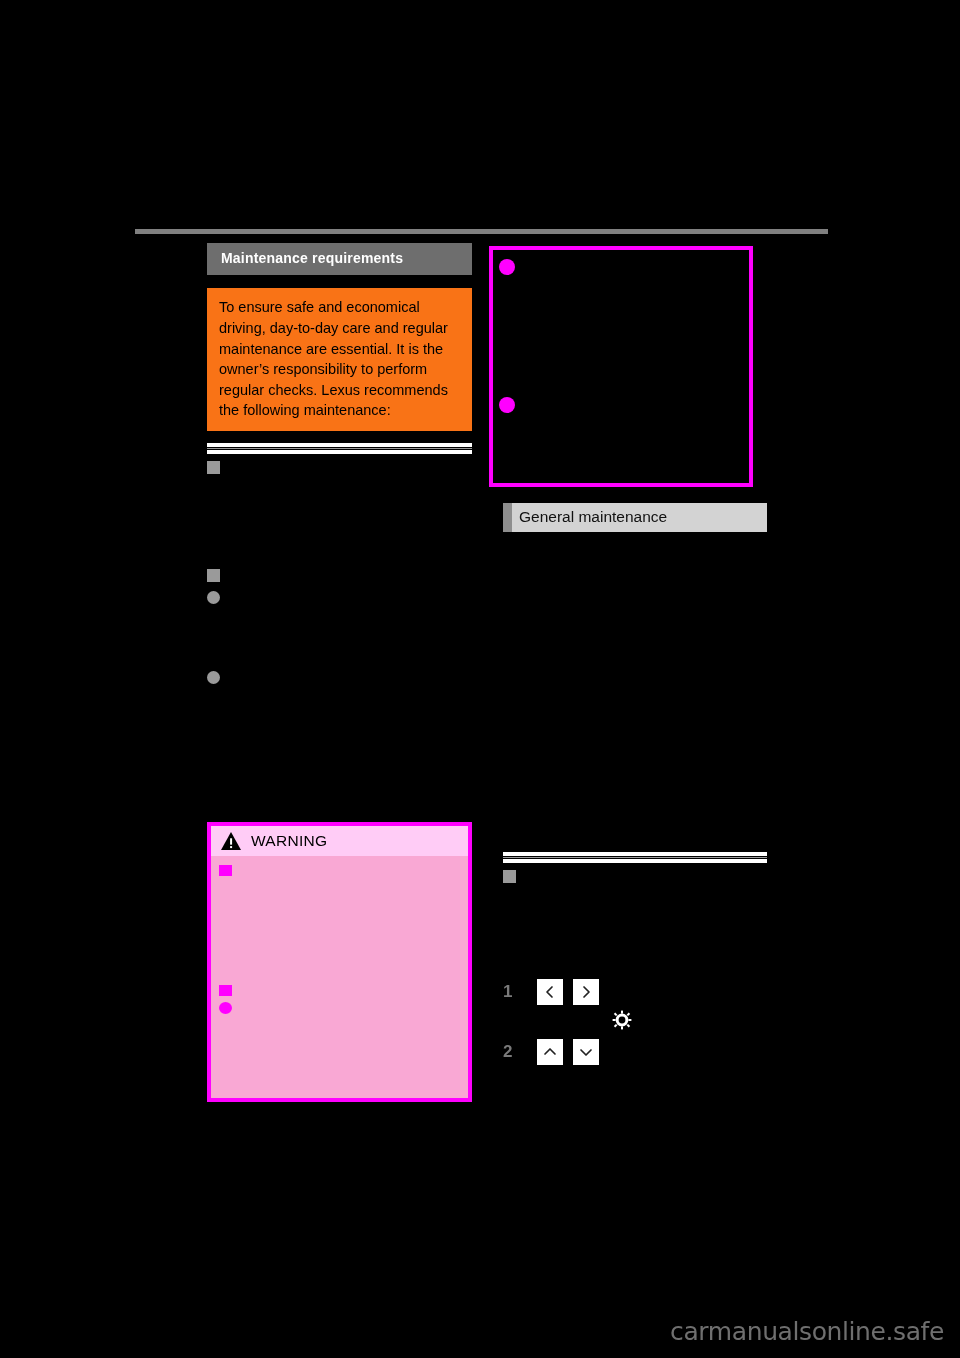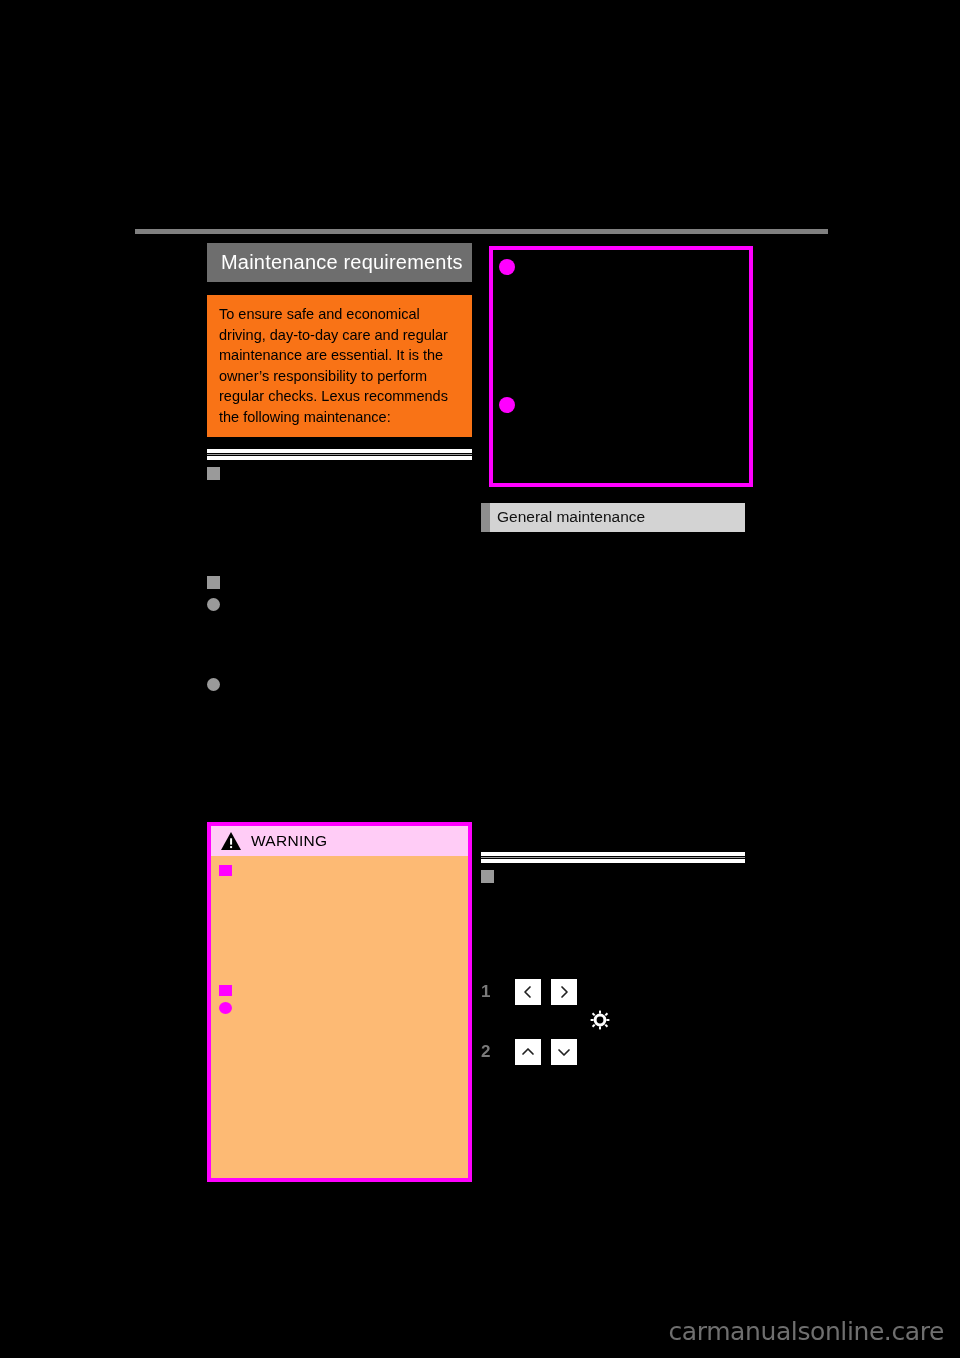--- a/index.html
+++ b/index.html
@@ -33,31 +33,31 @@
   }
 
   .col-left {
     position: absolute;
     left: 207px;
     top: 243px;
     width: 265px;
   }
   .col-right {
     position: absolute;
-    left: 481px;
+    left: 503px;
     top: 243px;
     width: 264px;
   }
 
   
   .title-bar {
     background: #6e6e6e;
     color: #ffffff;
-    font-weight: normal;
-    font-size: 20px;
+    font-weight: bold;
+    font-size: 14px;
     letter-spacing: 0.2px;
     padding: 8px 0 9px 14px;
     line-height: 1.1;
     box-sizing: border-box;
     width: 100%;
   }
 
   
   .intro-box {
     background: #f97316;
@@ -134,24 +134,24 @@
   .spacer-md { height: 58px; }
   .spacer-lg { height: 86px; }
   .spacer-xl { height: 100px; }
 
   
   .warning-box {
     position: absolute;
     left: 207px;
     top: 822px;
     width: 265px;
-    height: 360px;
+    height: 280px;
     border: 4px solid #ff00ff;
     box-sizing: border-box;
-    background: #fdba74;
+    background: #f9a8d4;
   }
   .warning-head {
     background: #ffccf6;
     display: flex;
     align-items: center;
     gap: 9px;
     padding: 4px 0 4px 9px;
     height: 30px;
     box-sizing: border-box;
   }
@@ -431,15 +431,15 @@
       </span>
       <span class="icon-btn">
         <svg width="14" height="14" viewBox="0 0 14 14">
           <polyline points="2,5 7,10 12,5" fill="none" stroke="#222" stroke-width="1.7" stroke-linecap="round" stroke-linejoin="round"></polyline>
         </svg>
       </span>
     </div>
 
   </div>
 
-  <div class="watermark">carmanualsonline.care</div>
+  <div class="watermark">carmanualsonline.safe</div>
 
 </div>
 
 </body></html>

